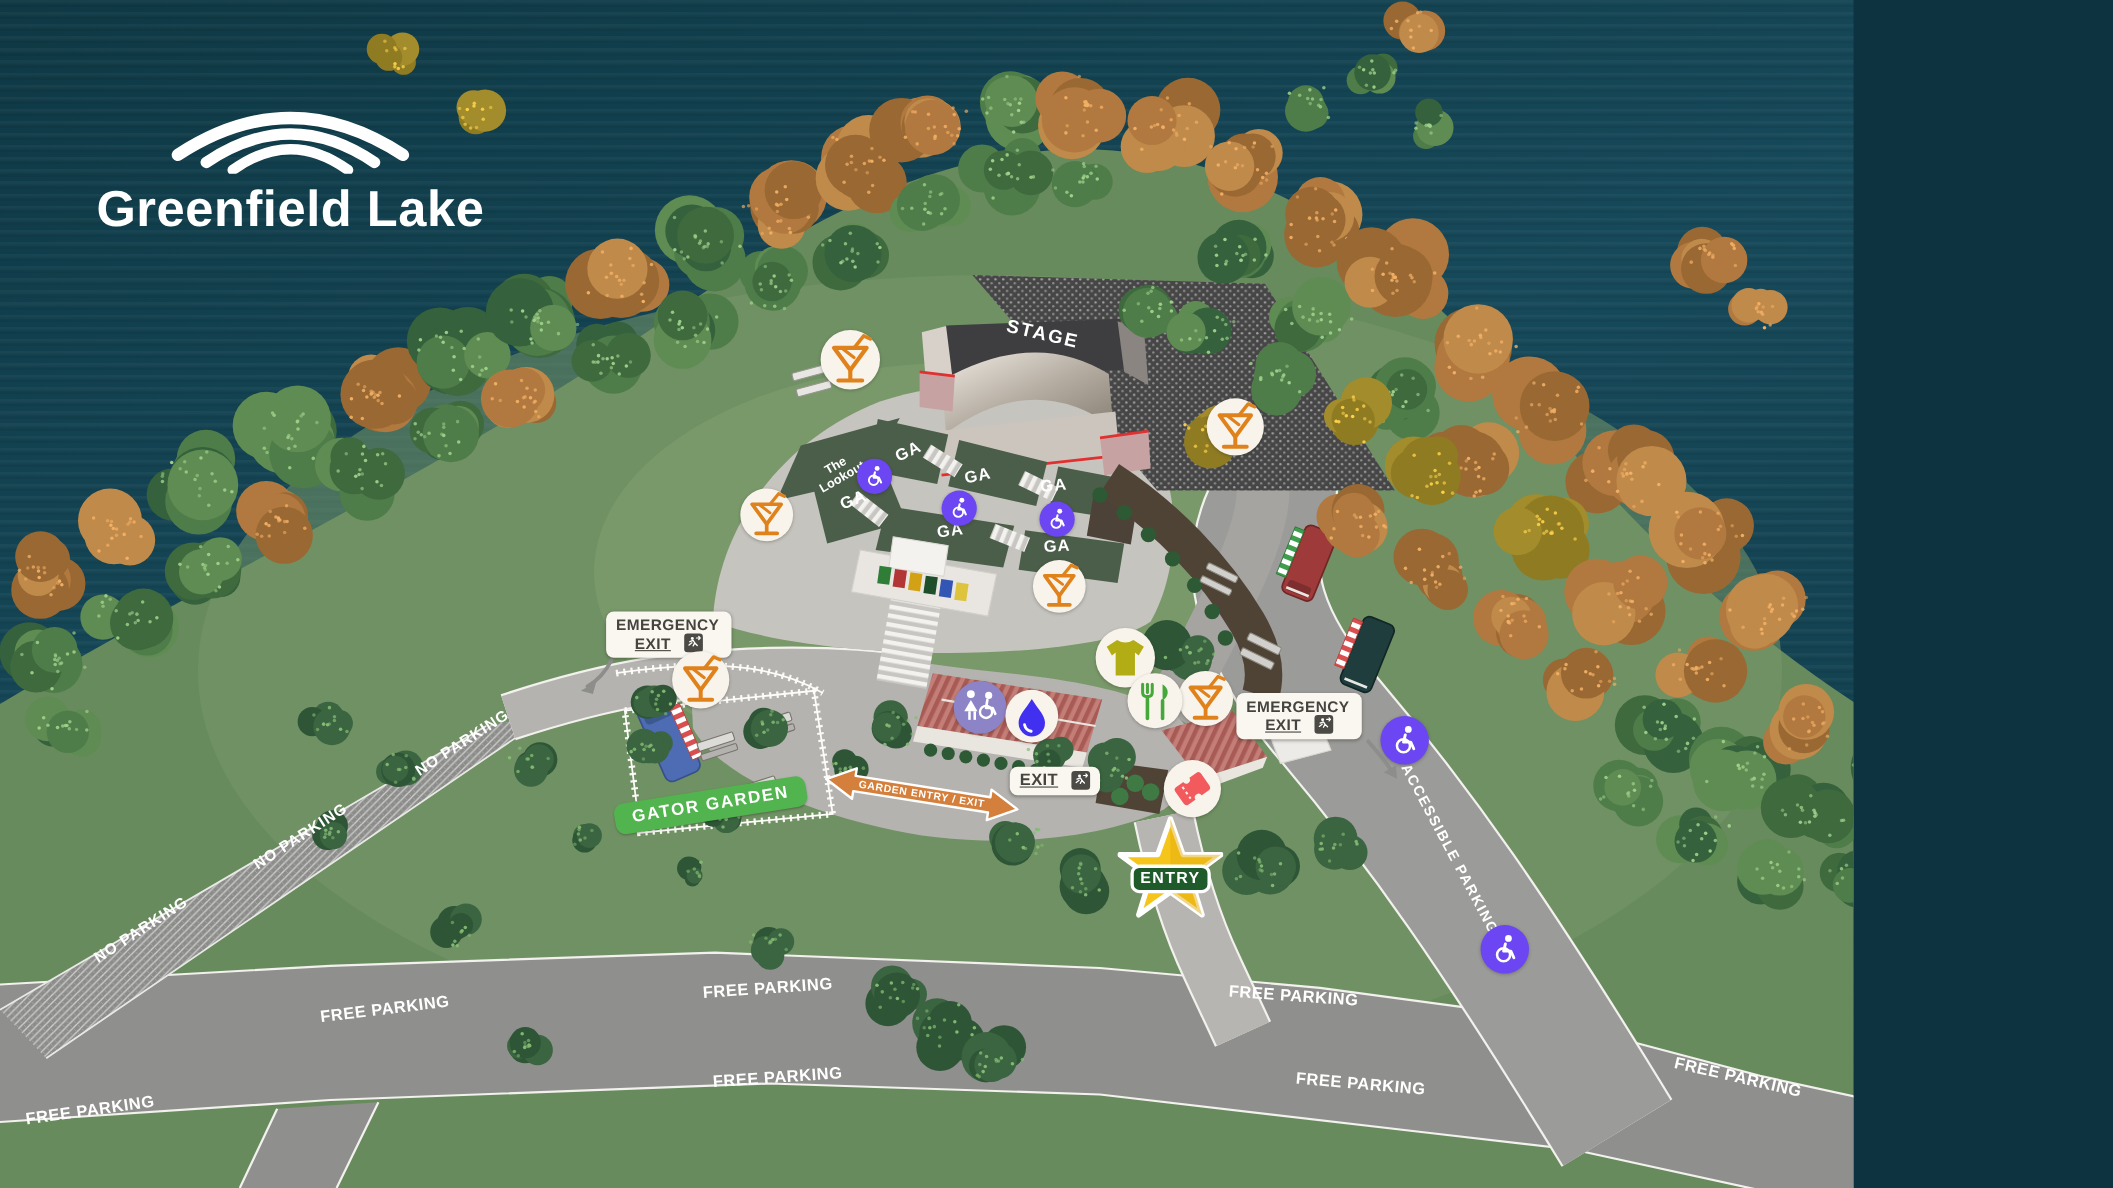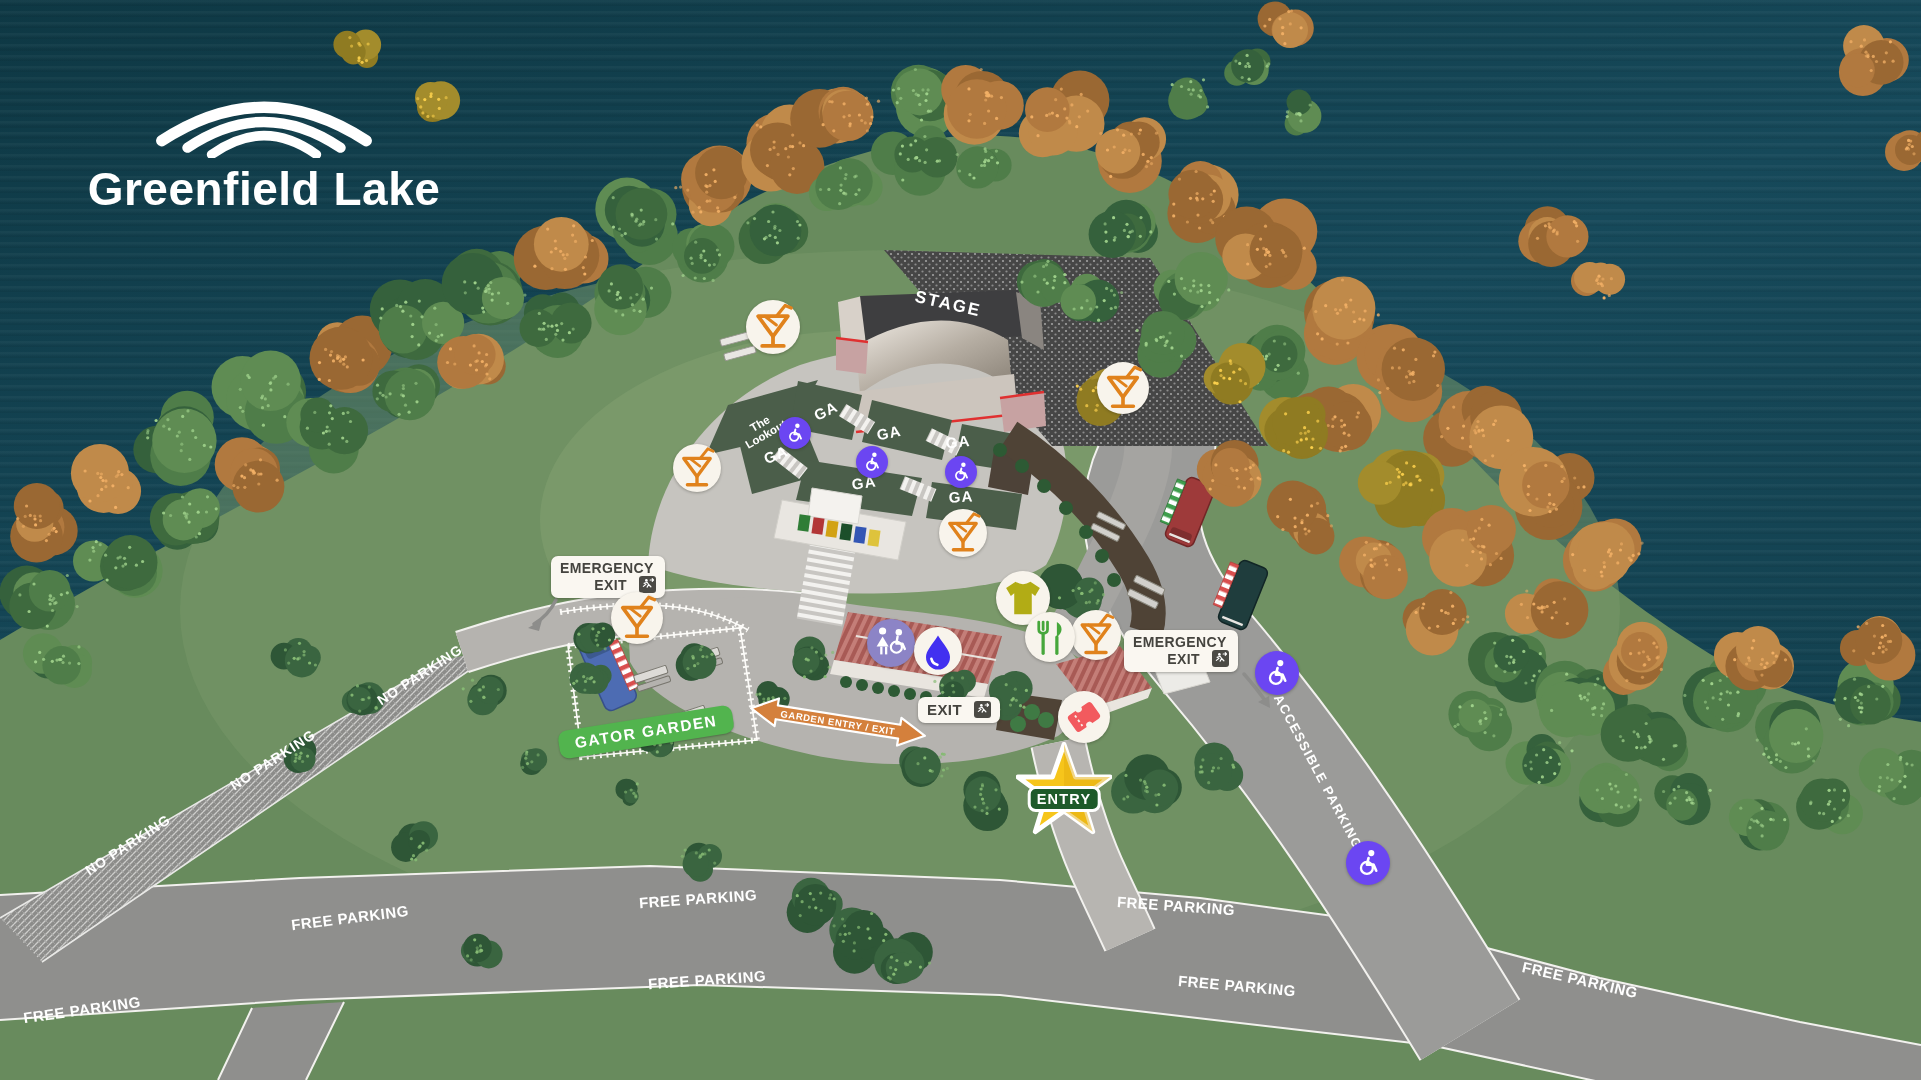--- a/index.html
+++ b/index.html
@@ -1,18 +1,18 @@
 <!DOCTYPE html>
 <html><head>
 <meta charset="utf-8">
 <title>Greenfield Lake Amphitheater Map</title>
 <style>
   html,body{margin:0;padding:0;background:#0d3340;}
   .map{
-    position:relative;width:1921px;height:1080px;overflow:hidden;
+    position:relative;width:1685px;height:1080px;overflow:hidden;
     font-family:"Liberation Sans",sans-serif;
     background:
       repeating-linear-gradient(180deg, rgba(255,255,255,0.035) 0 1.5px, rgba(0,0,0,0.05) 5px 6.5px, transparent 6.5px 11px),
       linear-gradient(160deg,#0e3844 0%,#16495a 45%,#113c49 100%);
   }
   .map svg.scene{position:absolute;left:0;top:0;}
   
   .logo{position:absolute;left:48px;top:72px;width:432px;text-align:center;color:#fff;}
   .logo-arcs{display:block;margin:0 auto;width:256px;height:86px;}
   .logo-title{font-size:46px;font-weight:bold;letter-spacing:0.5px;margin-top:4px;}
@@ -22,21 +22,21 @@
     position:absolute;color:#fff;font-weight:bold;white-space:nowrap;
     transform-origin:center;line-height:1.05;
   }
   .pre{white-space:pre-line;text-align:center;}
   
   .sign{
     position:absolute;background:#faf7f1;border-radius:7px;padding:4px 9px 5px;
     color:#45443f;font-weight:bold;font-size:14px;letter-spacing:.4px;line-height:1.15;
     box-shadow:0 1px 3px rgba(30,30,20,.35);
   }
-  .sign-row{display:flex;align-items:center;justify-content:flex-end;gap:12px;}
+  .sign-row{display:flex;align-items:center;justify-content:center;gap:12px;text-decoration:underline;}
   .runner-box{width:17px;height:17px;background:#4b4a45;border-radius:3px;display:inline-flex;align-items:center;justify-content:center;flex:0 0 auto;}
   .runner-box svg{width:15px;height:15px;display:block;}
   
   .marker{position:absolute;transform:translate(-50%,-50%);border-radius:50%;
     background:#f8f4ec;box-shadow:0 1px 3px rgba(30,30,20,.3);display:flex;align-items:center;justify-content:center;}
   .marker svg{width:100%;height:100%;display:block;}
   .marker.purple{background:#6b46f2;}
   .marker.lav{background:#8c84c6;}
   
   .entry{position:absolute;width:96px;height:100px;}

